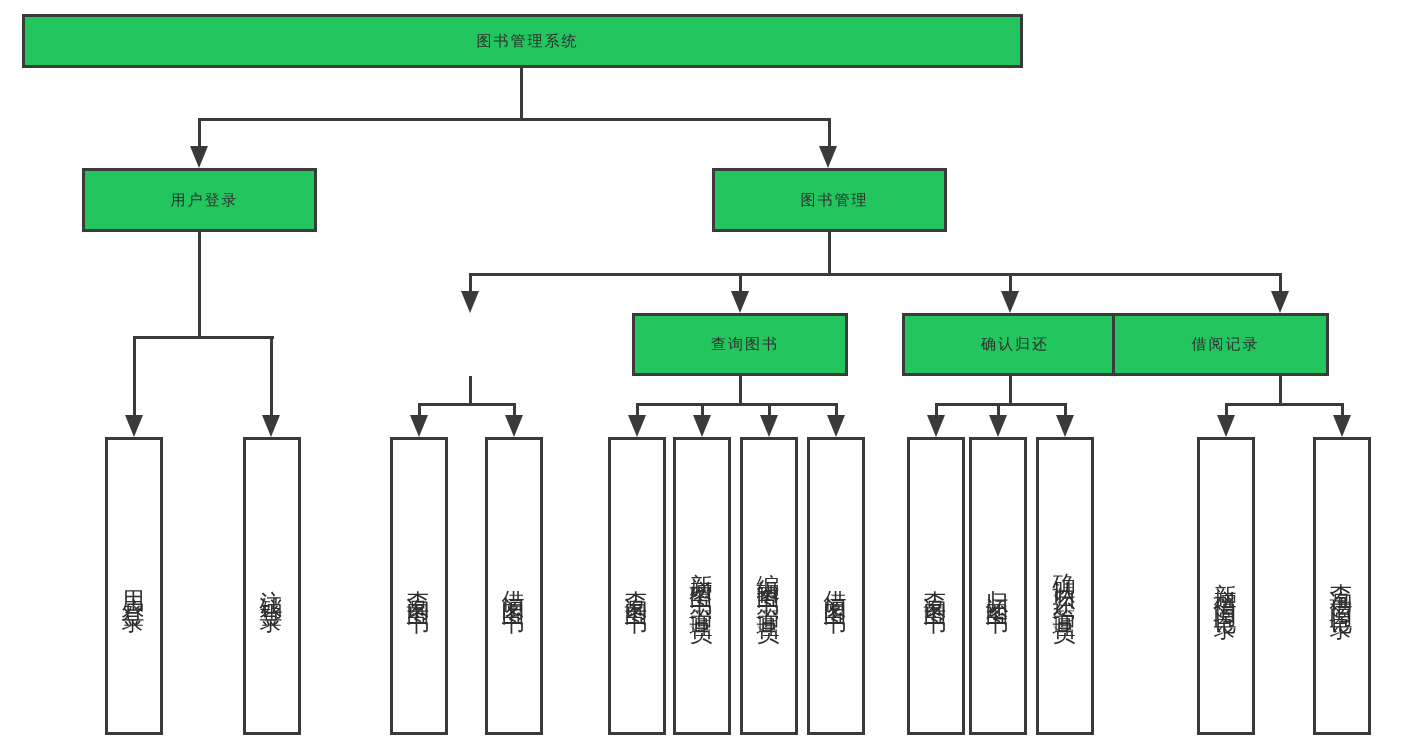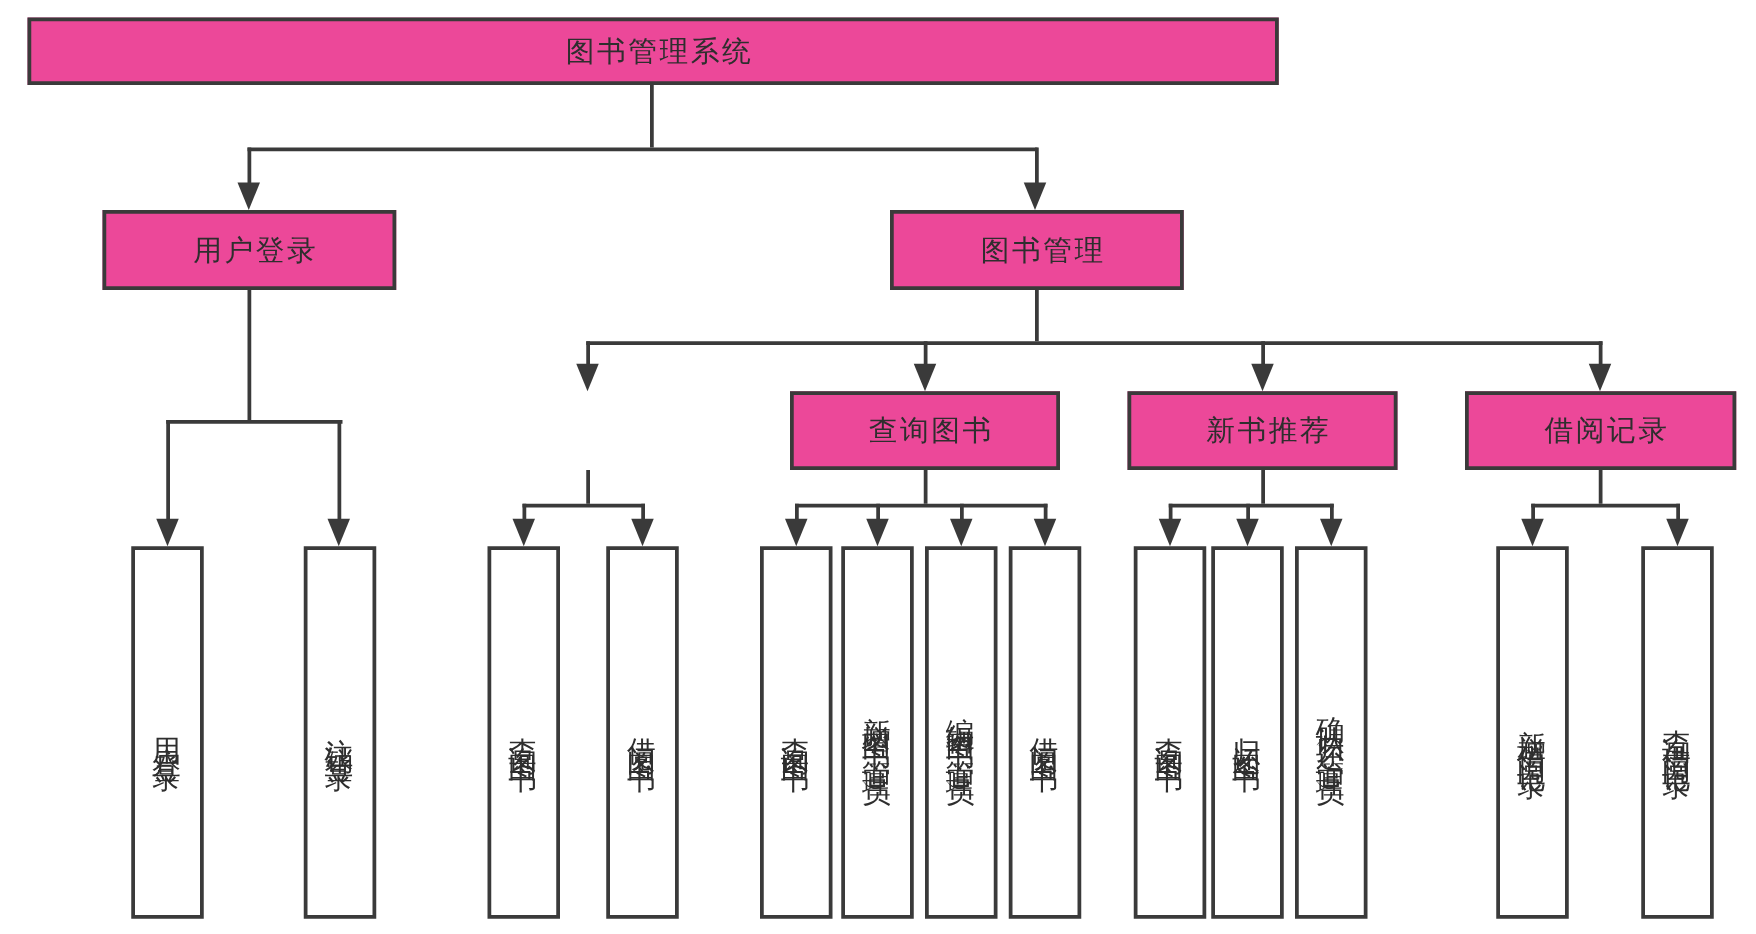--- a/index.html
+++ b/index.html
@@ -13,26 +13,26 @@
     position: relative;
     width: 1405px;
     height: 747px;
     background: var(--background);
     font-family: "Liberation Sans", sans-serif;
     overflow: hidden;
   }
   .box {
     position: absolute;
     box-sizing: border-box;
-    background: #ec4899;
+    background: #22c55e;
     border: 3px solid var(--line);
     display: flex;
     align-items: center;
     justify-content: center;
-    font-size: 23px;
+    font-size: 15px;
     color: var(--text);
     letter-spacing: 2px;
     z-index: 2;
     white-space: nowrap;
     padding-left: 10px;
   }
   .vbox {
     position: absolute;
     box-sizing: border-box;
     background: #fff;
@@ -78,23 +78,23 @@
 
   <div class="box" style="left:22px; top:14px; width:1001px; height:54px;">图书管理系统</div>
 
   <div class="box" style="left:82px; top:168px; width:235px; height:64px;">用户登录</div>
 
   <div class="box" style="left:712px; top:168px; width:235px; height:64px;">图书管理</div>
 
 
   <div class="box" style="left:632px; top:313px; width:216px; height:63px;">查询图书</div>
 
-  <div class="box" style="left:902px; top:313px; width:216px; height:63px;">新书推荐</div>
+  <div class="box" style="left:902px; top:313px; width:216px; height:63px;">确认归还</div>
 
-  <div class="box" style="left:1172px; top:313px; width:217px; height:63px;text-align:right;">借阅记录</div>
+  <div class="box" style="left:1112px; top:313px; width:217px; height:63px;text-align:right;">借阅记录</div>
 
   <div class="vbox" style="left:105px; top:437px; width:58px; height:298px;">用户登录</div>
 
   <div class="vbox" style="left:243px; top:437px; width:58px; height:298px;">注销登录</div>
 
   <div class="vbox" style="left:390px; top:437px; width:58px; height:298px;">查询图书</div>
 
   <div class="vbox" style="left:485px; top:437px; width:58px; height:298px;">借阅图书</div>
 
   <div class="vbox" style="left:608px; top:437px; width:58px; height:298px;">查询图书</div>

